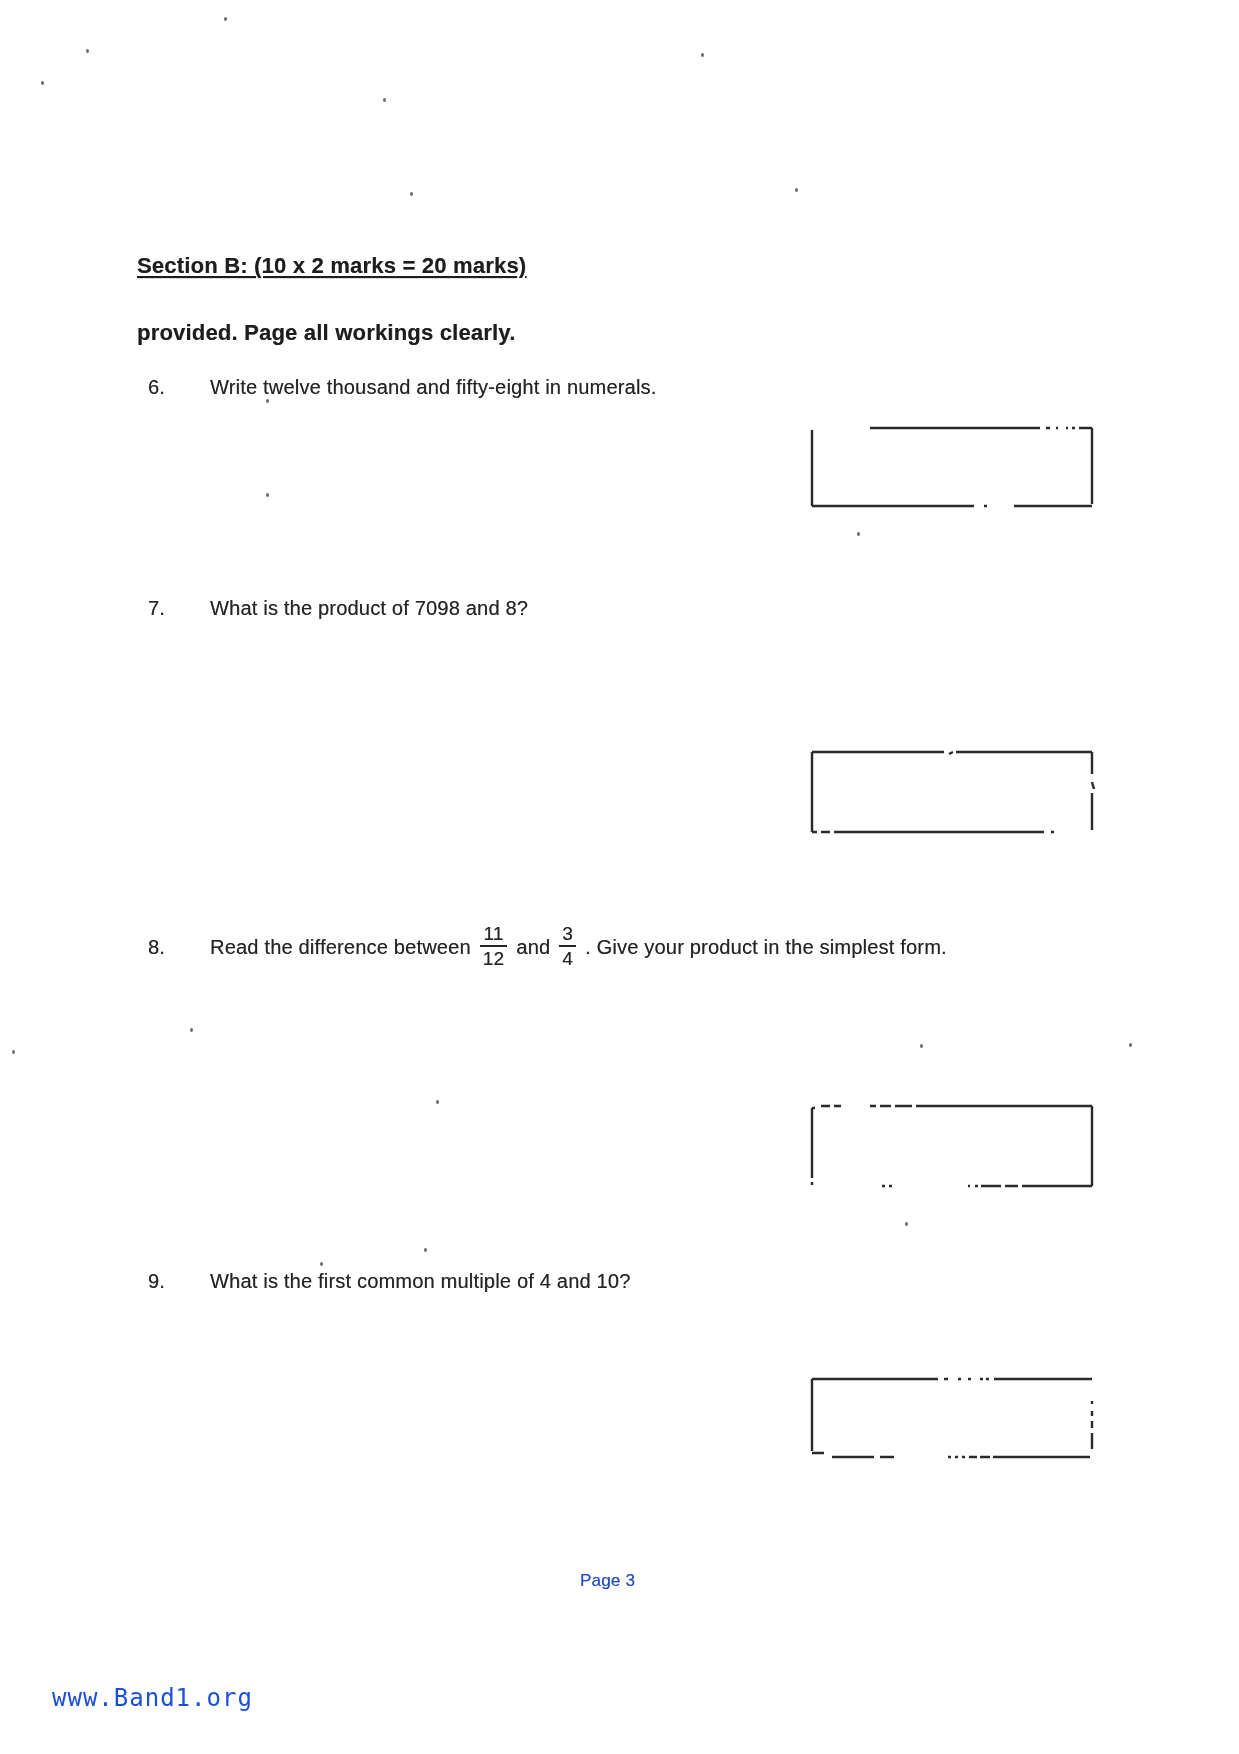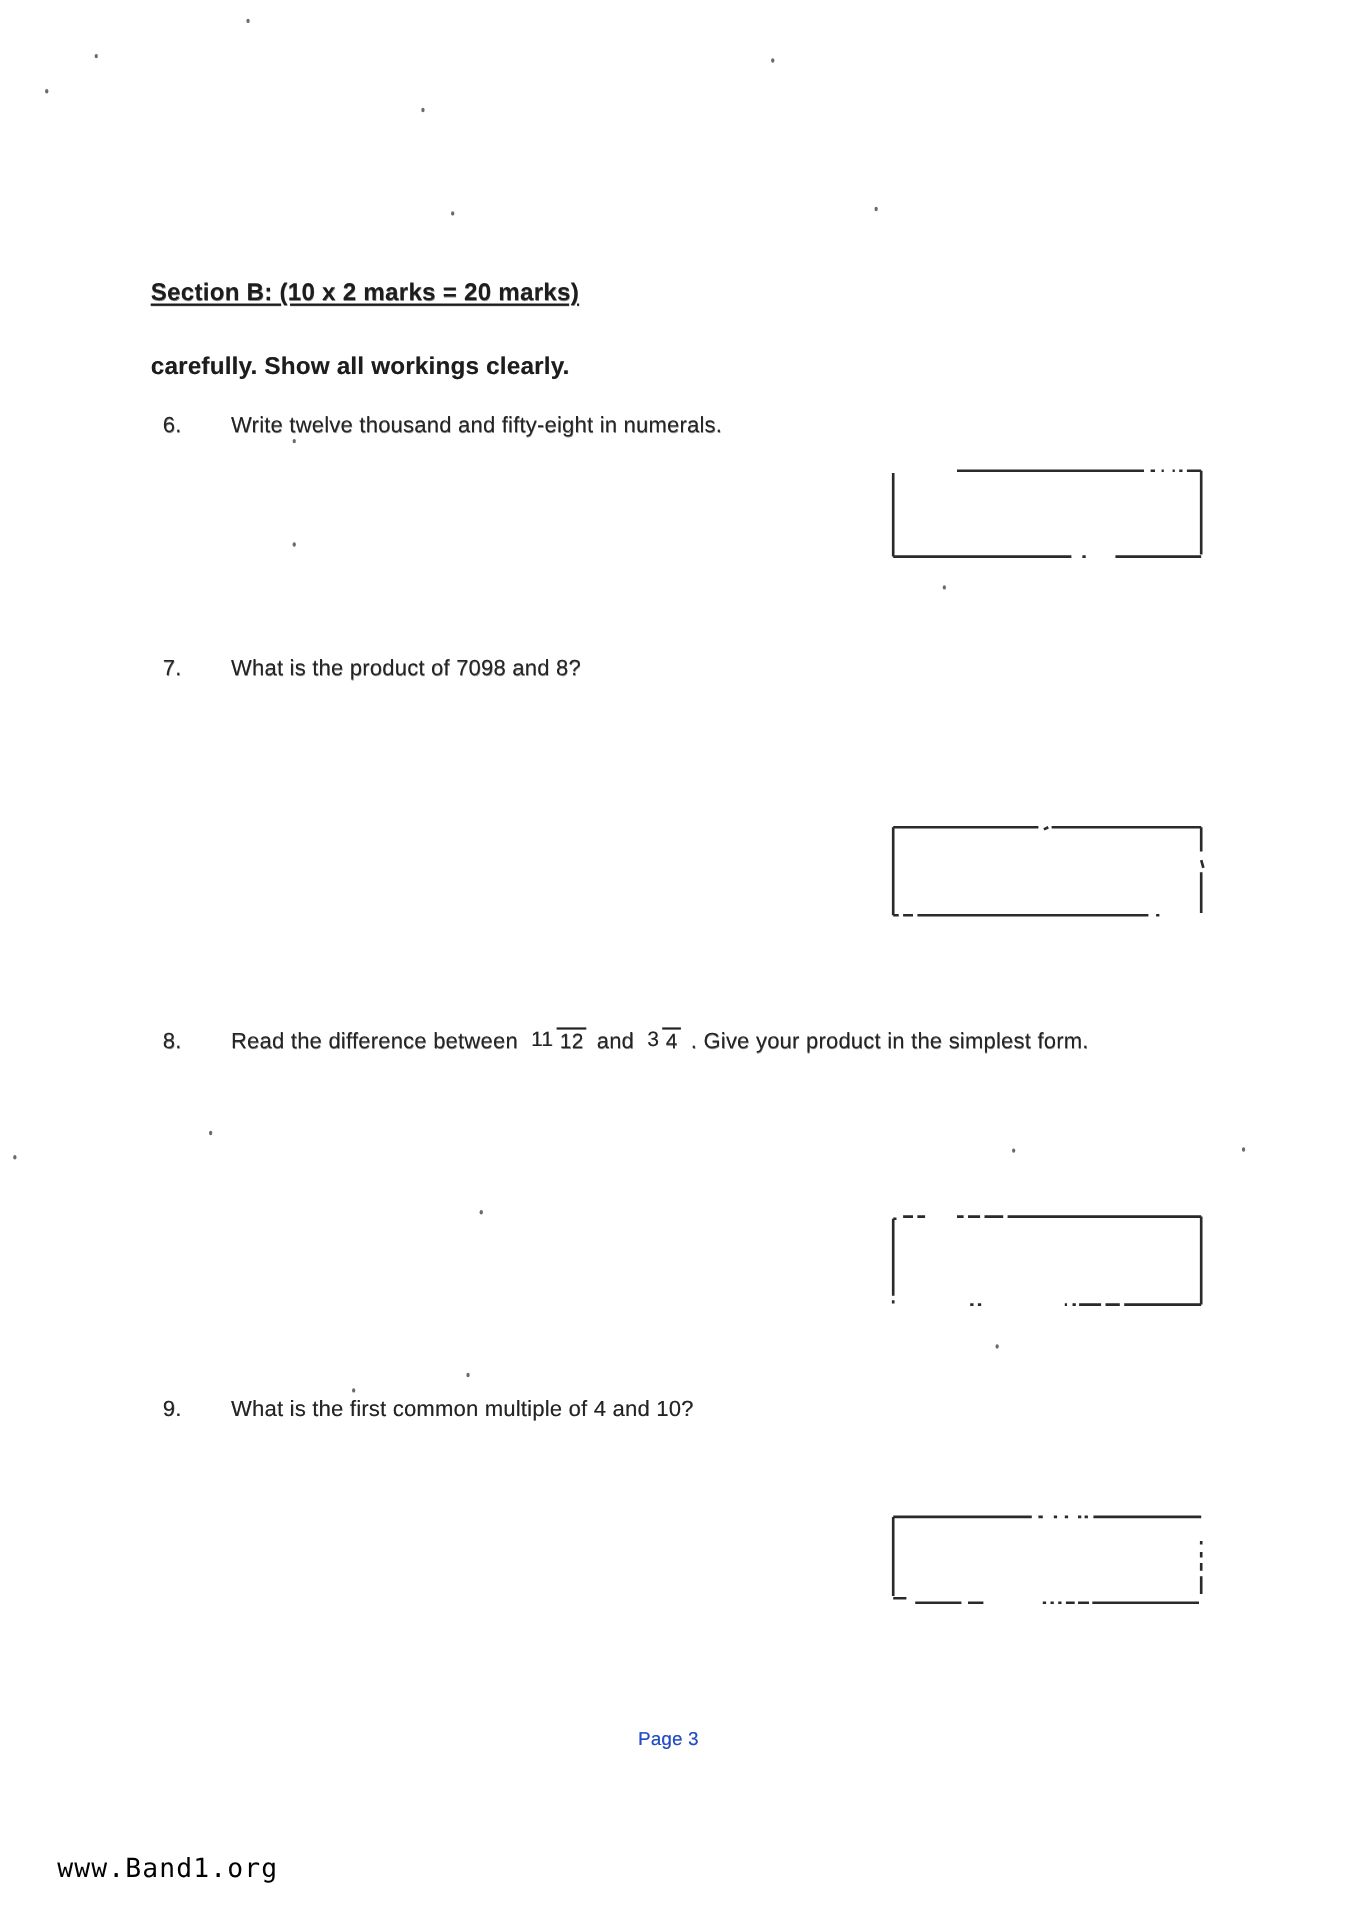--- a/index.html
+++ b/index.html
@@ -35,54 +35,54 @@
     display:flex;align-items:flex-start;
     font-size:20px;color:#242424;white-space:nowrap;
   }
   .q-num{width:62px;flex:0 0 62px;}
   .q6{top:376px;}
   .q7{top:597px;}
   .q9{top:1270px;}
   .q8{top:912px;align-items:center;height:70px;}
   .q8 .q-num{align-self:center;}
   .frac{
-    display:inline-flex;align-items:center;
+    display:inline-flex;flex-direction:column;align-items:center;
     margin:0 9px;font-size:19px;line-height:1.15;
     transform:translateY(-1px);
   }
   .frac .den{border-top:2.2px solid #242424;padding:1px 3px 0 3px;}
   .frac .num{padding:0 3px;}
   .answer-box{position:absolute;left:808px;width:288px;height:86px;}
   .box-q6{top:424px;}
   .box-q7{top:748px;}
   .box-q8{top:1102px;}
   .box-q9{top:1375px;}
   .answer-box svg{display:block;width:288px;height:86px;}
   .answer-box path{stroke:#2a2a2a;stroke-width:2.4;fill:none;stroke-linecap:butt;}
   .page-label{
     position:absolute;left:580px;top:1571px;
     font-size:17px;font-weight:normal;color:#1d4ed8;
   }
   .watermark{
     position:absolute;left:52px;top:1684px;
     font-family:"DejaVu Sans Mono","Liberation Mono",monospace;
-    font-size:24px;color:#000000;letter-spacing:1px;
+    font-size:24px;color:#1d4ed8;letter-spacing:1px;
   }
   .speck{
     position:absolute;width:3px;height:4px;border-radius:50%;
     background:#3a3a3a;opacity:0.75;
   }
 </style>
 </head>
 <body>
 
 <div class="page">
 
   <div class="section-title scantext">Section B: (10 x 2 marks = 20 marks)</div>
-  <div class="instr instr2 scantext">carefully. Show all workings clearly.</div>
+  <div class="instr instr2 scantext">provided. Page all workings clearly.</div>
 
   <div class="q-row q6 scantext">
     <span class="q-num">6.</span>
     <span class="q-text">Write twelve thousand and fifty-eight in numerals.</span>
   </div>
   <div class="answer-box box-q6">
     <svg viewBox="0 0 288 86">
       <path d="M4,6 V82"></path>
       <path d="M62,4 H232 M238,4 h4 M248,4 h2 M258,4 h2 M264,4 h3 M271,4 H284"></path>
       <path d="M284,4 V80"></path>

